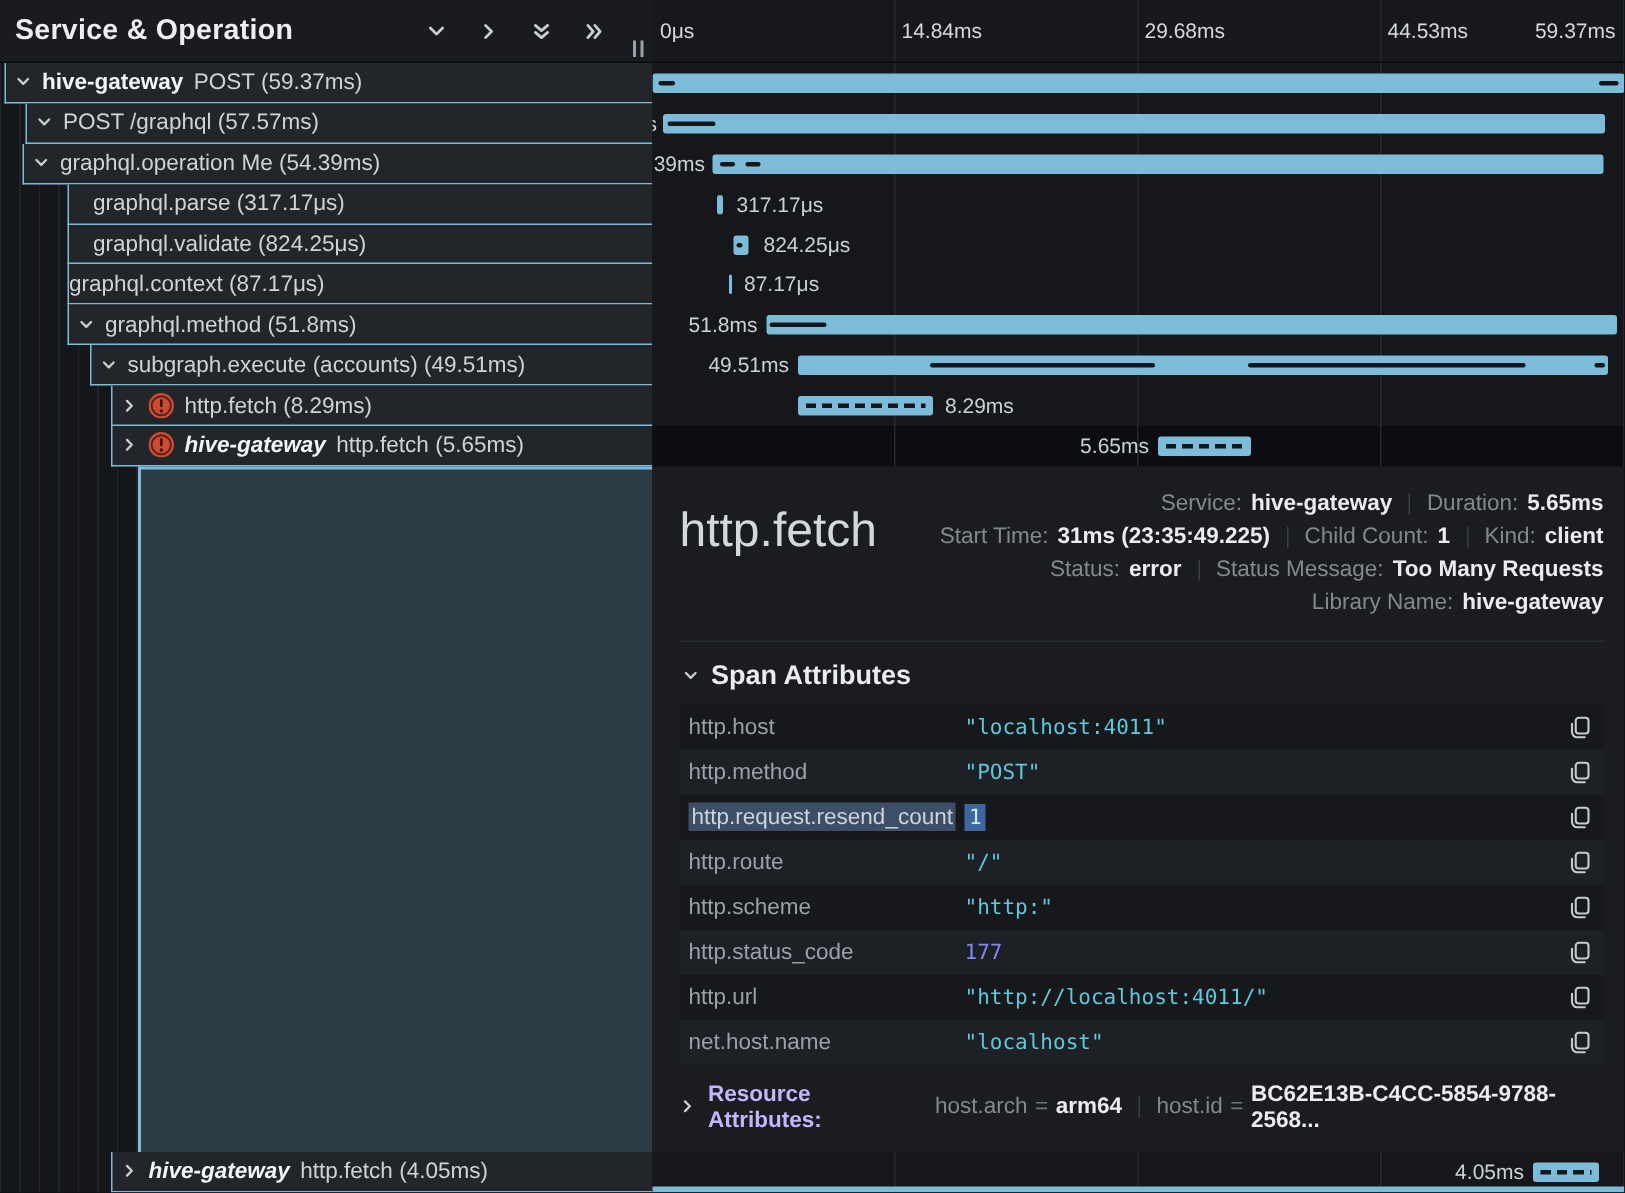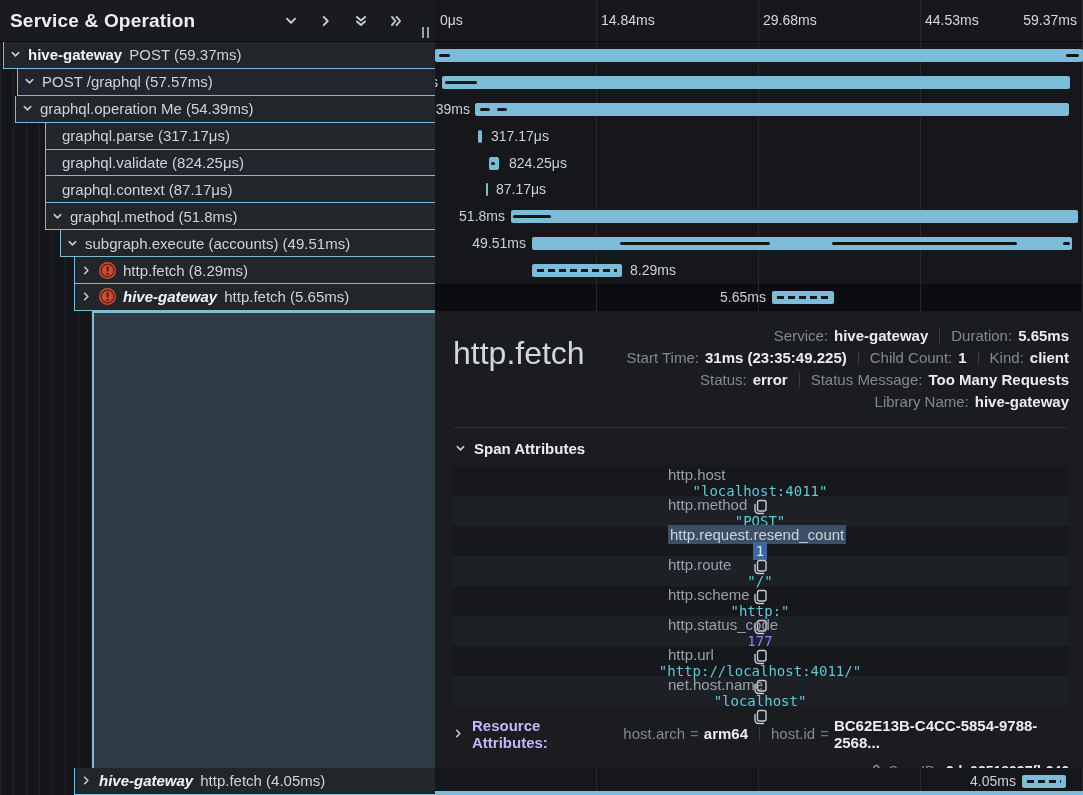--- a/index.html
+++ b/index.html
@@ -53,24 +53,24 @@
   
   .detail { height:457px; flex:none; background:#1a1c20; position:relative; padding:14px 14px 0 18px; overflow:hidden; }
   .d-title { position:absolute; left:18px; top:24px; font-size:32px; color:#d5d8db; }
   .meta { display:flex; flex-direction:column; align-items:flex-end; gap:0; }
   .mline { display:flex; align-items:center; height:22px; font-size:15px; }
   .mlab { color:#85898f; margin-right:6px; }
   .mval { color:#eaecef; font-weight:bold; }
   .mdiv { width:1px; height:14px; background:#3b3e45; margin:0 11px; }
   .sec-sep { border-top:1px solid #2a2d33; margin:14px 0 0 0; }
   .sa-header { display:flex; align-items:center; gap:8px; margin:12px 0 9px 2px;
-               font-size:15px; font-weight:bold; color:#eaecef; cursor:pointer; }
+               font-size:18px; font-weight:bold; color:#eaecef; cursor:pointer; }
   .sa-header .chev { display:flex; color:#c9ccd2; }
   .attr-table { }
-  .arow { display:flex; align-items:center; height:30px; padding:0 8px 0 6px;flex-direction:column; }
+  .arow { display:flex; align-items:center; height:30px; padding:0 8px 0 6px; }
   .arow:nth-child(odd) { background:#16181c; }
   .arow:nth-child(even) { background:#1d2025; }
   .akey { width:184px; flex:none; font-size:15px; color:#9aa1a8; }
   .akey .hl { background:#3d4f66; color:#ccd3db; padding:1px 2px; }
   .aval { flex:1; font-family:"DejaVu Sans Mono", monospace; font-size:14px; color:#5fc9db; }
   .aval.num { color:#8388f0; }
   .aval .hlv { background:#3e66a0; color:#cfeef5; padding:1px 3px; }
   .copy { display:flex; color:#c7cad0; flex:none; cursor:pointer; }
   .res-row { display:flex; align-items:center; margin-top:11px; font-size:15px; cursor:pointer; }
   .res-row .chev { display:flex; color:#c9ccd2; margin-right:8px; }
@@ -144,21 +144,21 @@
           </svg>
         </span>
       <span class="op">graphql.operation Me (54.39ms)</span>
     </div>
     <div class="trow" style="margin-left:45px; padding-left:16px">
       <span class="op">graphql.parse (317.17μs)</span>
     </div>
     <div class="trow" style="margin-left:45px; padding-left:16px">
       <span class="op">graphql.validate (824.25μs)</span>
     </div>
-    <div class="trow" style="margin-left:45px; padding-left:16px">
+    <div class="trow" style="margin-left:45px; padding-left:0">
       <span class="op">graphql.context (87.17μs)</span>
     </div>
     <div class="trow" style="margin-left:45px">
       <span class="chev">
           <svg width="11" height="11" viewBox="0 0 12 12">
             <path d="M2.5 4 L6 7.5 L9.5 4" fill="none" stroke="currentColor" stroke-width="1.7" stroke-linecap="round" stroke-linejoin="round"></path>
           </svg>
         </span>
       <span class="op">graphql.method (51.8ms)</span>
     </div>

